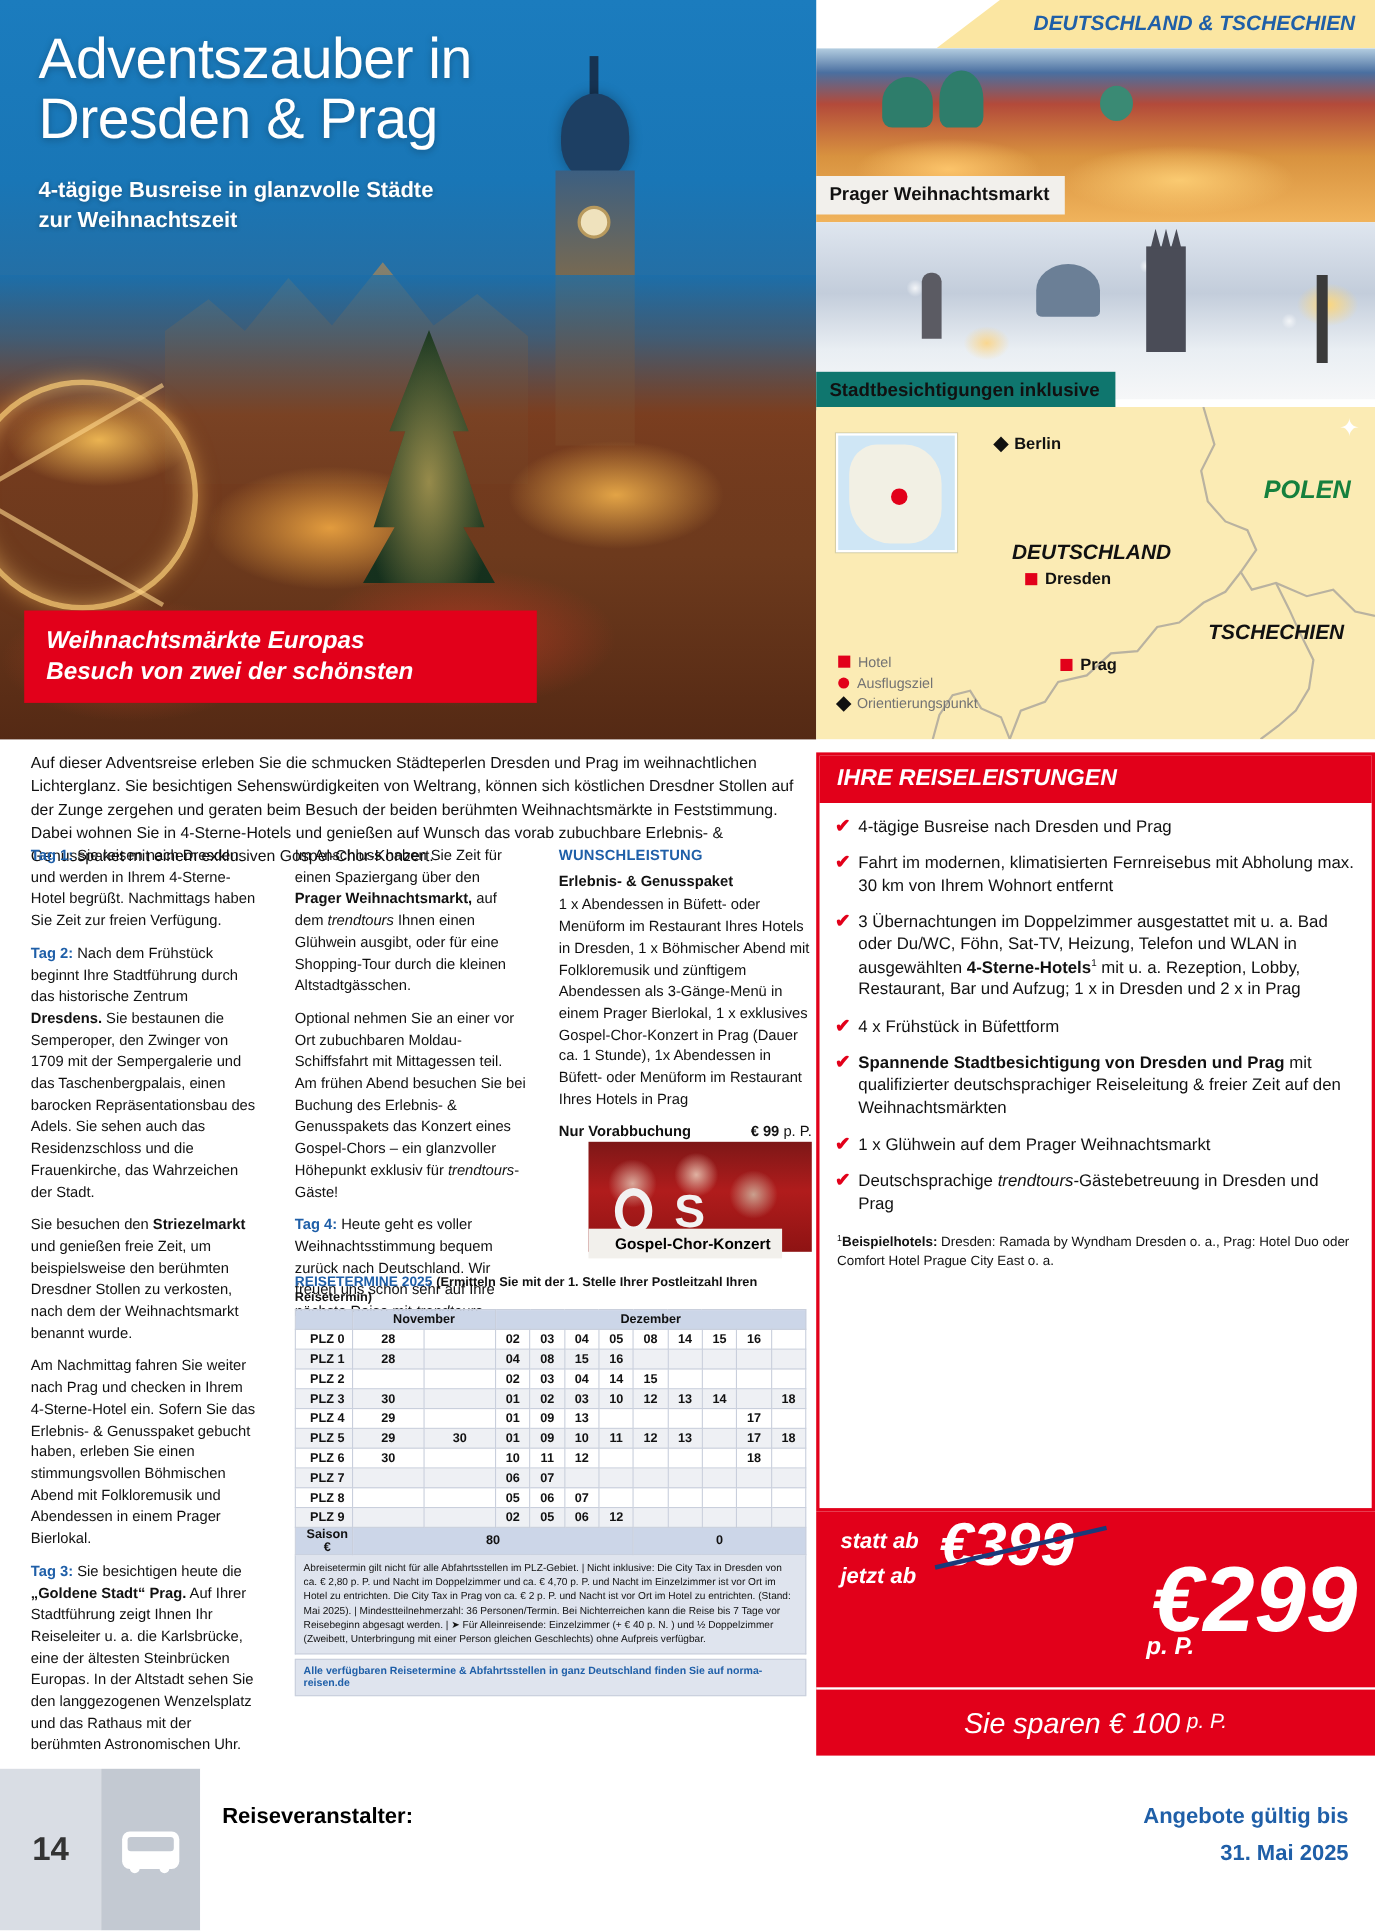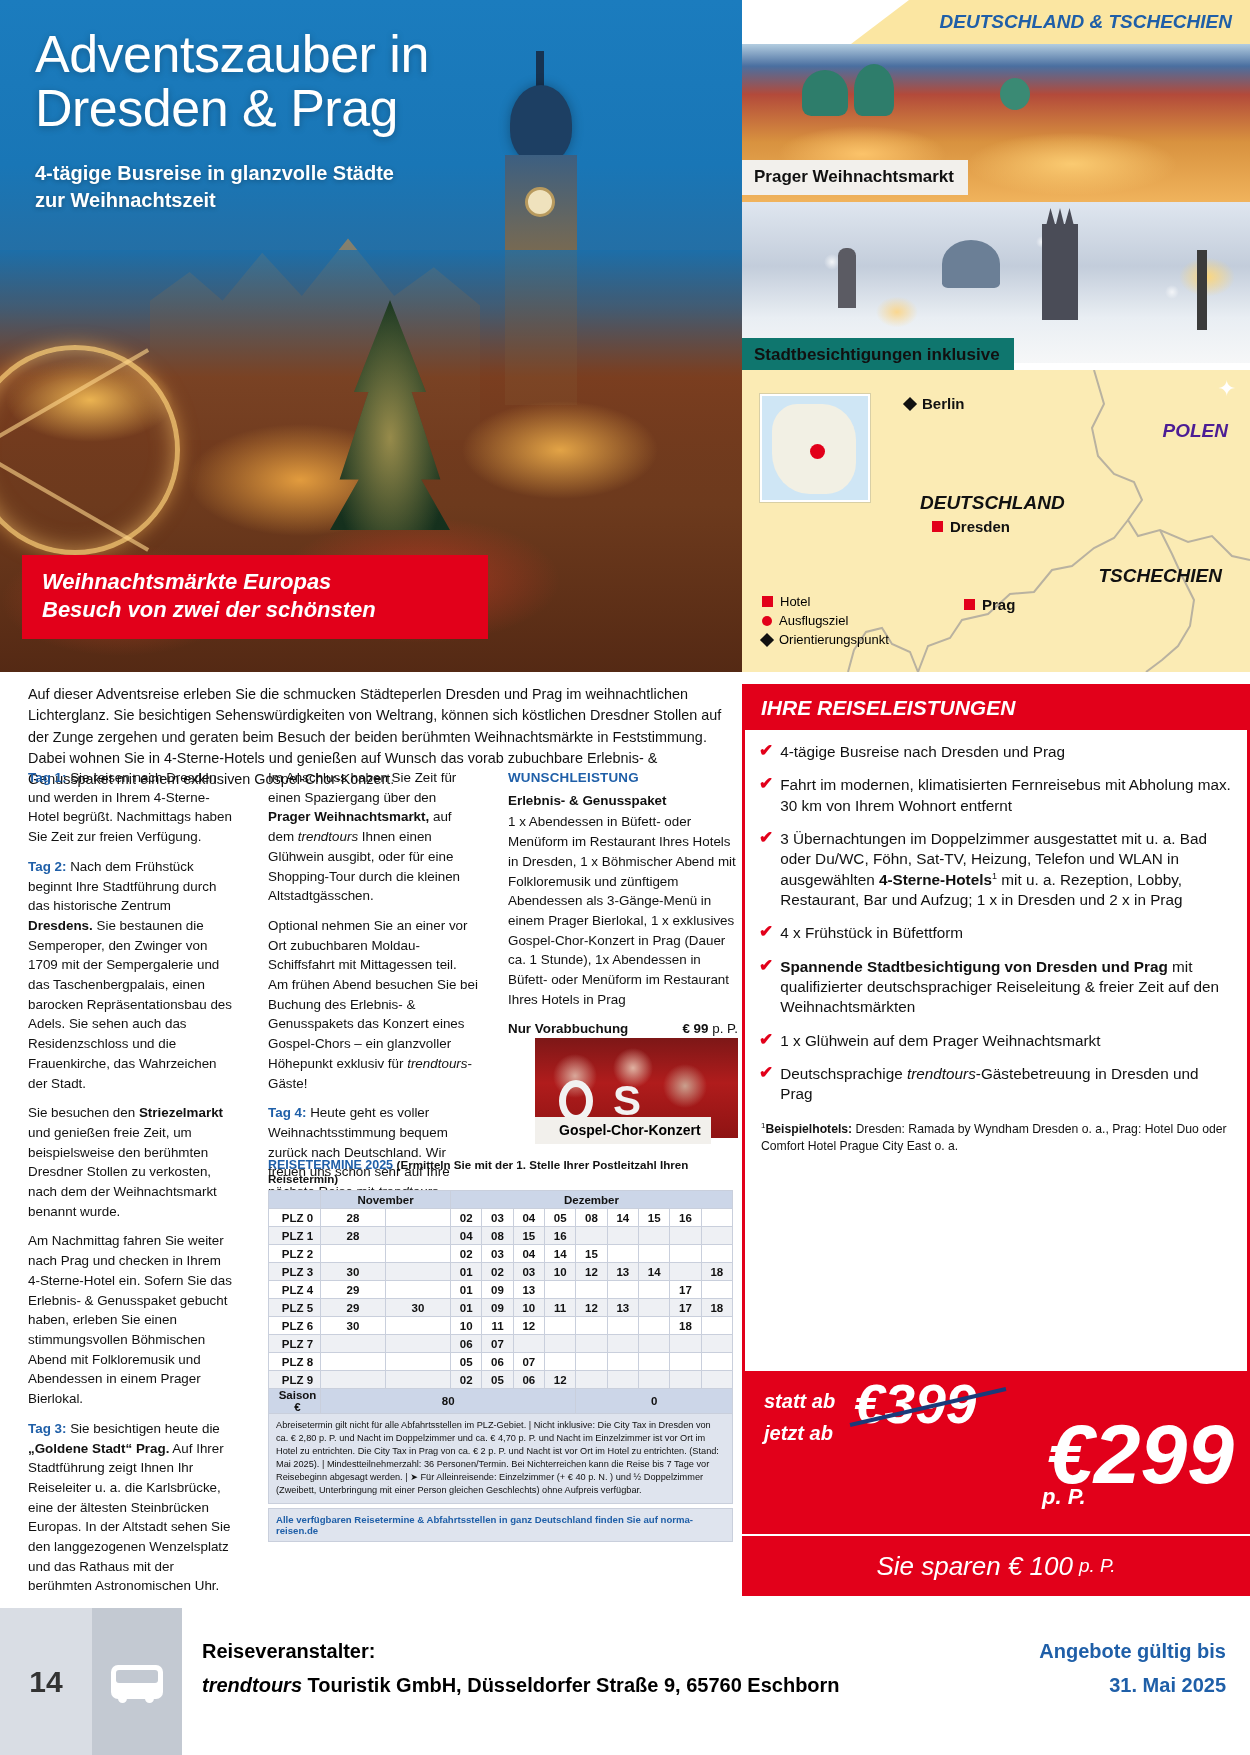--- a/index.html
+++ b/index.html
@@ -145,30 +145,30 @@
   .map .borderline {
     position:absolute; left:0; top:0; width:100%; height:100%;
   }
   .inset {
     position:absolute; left:18px; top:24px; width:110px; height:108px;
     background:#cfe6f5; border:2px solid #fff; box-shadow:0 0 0 1px #d8cfa6;
   }
   .inset .land { position:absolute; left:10px; top:8px; width:84px; height:90px; background:#f2f0e4; border-radius:30% 40% 35% 45%; }
   .inset .dot { position:absolute; left:48px; top:48px; width:15px; height:15px; background:#e2001a; border-radius:50%; }
   .map-label { position:absolute; font-style:italic; font-weight:bold; }
-  .lbl-polen { right:22px; top:50px; font-size:19px; color:#4c1d95; }
+  .lbl-polen { right:22px; top:62px; font-size:23px; color:#15803d; }
   .lbl-de { left:178px; top:122px; font-size:19px; color:#111; }
   .lbl-cz { right:28px; top:195px; font-size:19px; color:#111; }
   .city { position:absolute; display:flex; align-items:center; gap:7px; font-size:15px; font-weight:bold; color:#111; }
   .sq { width:11px; height:11px; background:#e2001a; display:inline-block; }
   .dia { width:10px; height:10px; background:#111; display:inline-block; transform:rotate(45deg); }
   .city-berlin { left:163px; top:25px; }
   .city-dresden { left:190px; top:148px; }
   .city-prag { left:222px; top:226px; }
-  .legend { position:absolute; left:20px; top:224px; font-size:13px; color:#000000; }
+  .legend { position:absolute; left:20px; top:224px; font-size:13px; color:#737373; }
   .legend div { display:flex; align-items:center; gap:7px; margin-bottom:4px; }
   .dotr { width:10px; height:10px; border-radius:50%; background:#e2001a; }
   .star { position:absolute; right:14px; top:6px; color:#fff; font-size:22px; }
 
   
   .intro {
     position:absolute; left:28px; top:684px; width:700px;
     font-size:14.4px; line-height:1.48; color:#111;
   }
 
@@ -650,18 +650,15 @@
   <span class="small">p. P.</span>
 </div>
 
 <div class="footer"></div>
 <div class="fnum">14</div>
 <div class="fbus">
   <div class="bus-icon"></div>
 </div>
 <div class="fbar">
   <div class="fline1">Reiseveranstalter:</div>
-  <div class="fline2">
-    <span class="it">trendtours</span><span> Touristik GmbH, Düsseldorfer Straße 9, 65760 Eschborn</span>
-  </div>
   <div class="fright1">Angebote gültig bis</div>
   <div class="fright2">31. Mai 2025</div>
 </div>
 
 </body></html>

